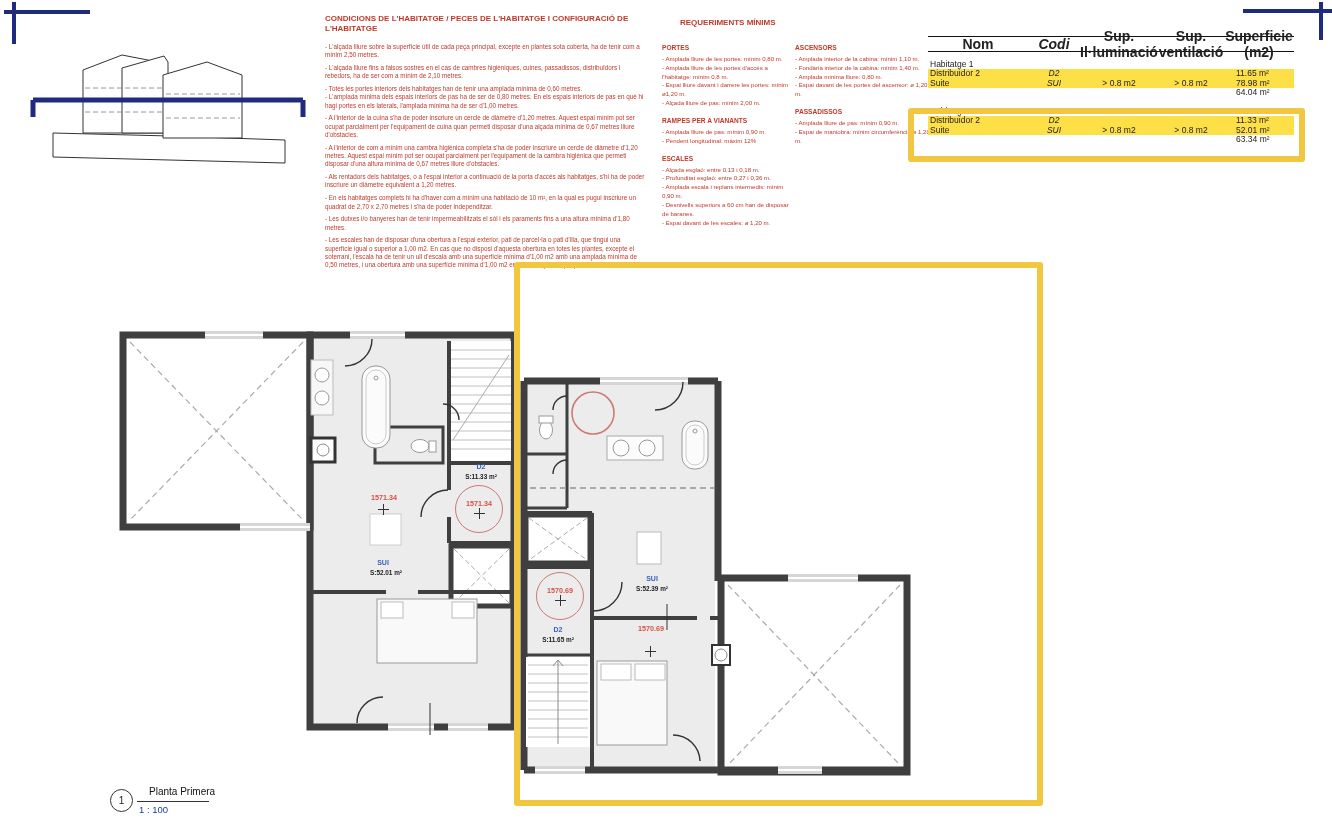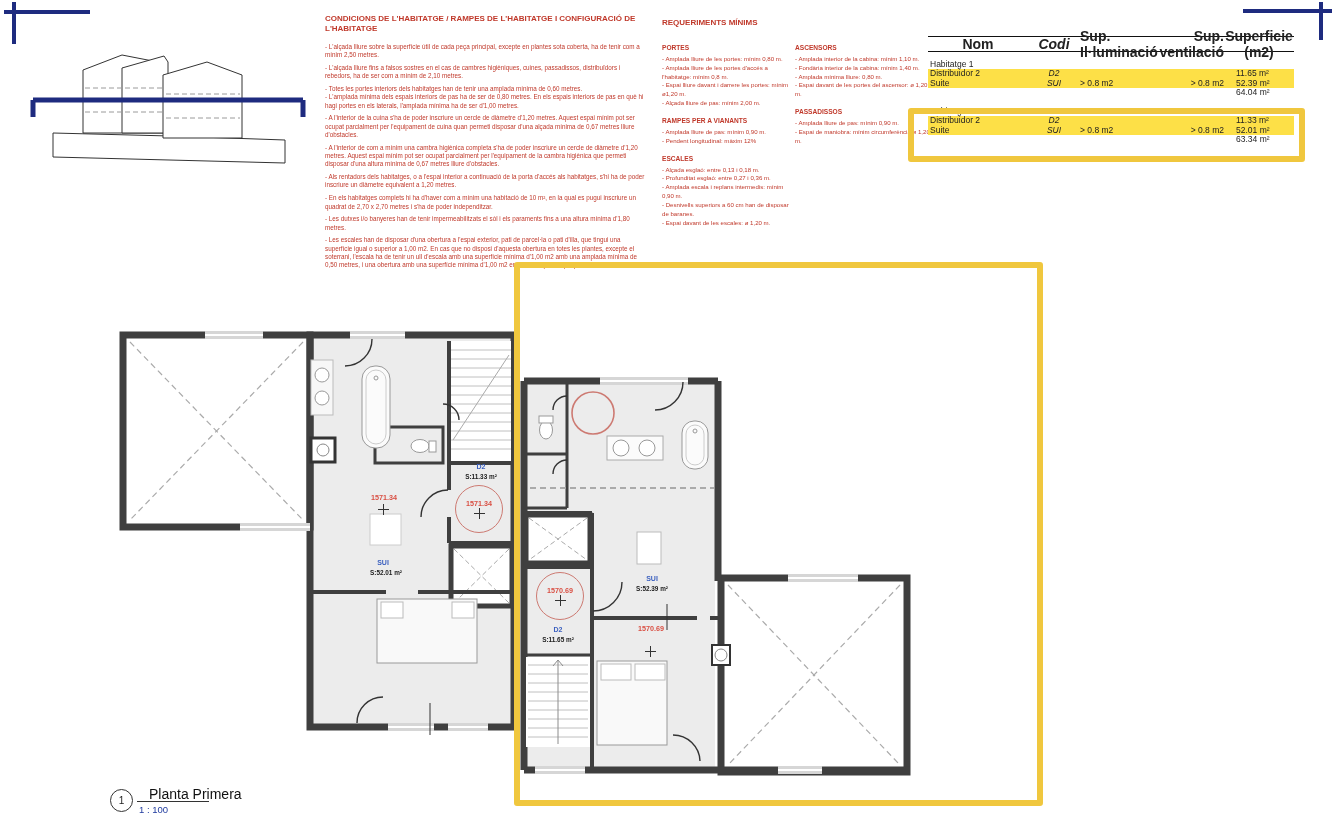--- a/index.html
+++ b/index.html
@@ -17,41 +17,41 @@
   
   #sup-table{position:absolute;left:928px;top:36px;width:366px;font-size:8.5px;}
   .t-title{height:17px;background:#1E2B7F;color:#fff;font-weight:bold;font-size:10.5px;
            display:flex;align-items:center;justify-content:center;letter-spacing:.2px;}
   .t-head{display:flex;height:14px;align-items:center;font-weight:bold;font-size:14px;
           border-top:1px solid #111;border-bottom:1px solid #111;}
   .trow{display:flex;height:9.5px;align-items:center;}
   .trow.shade{background:#fde047;}
   .c1{width:100px;text-align:left;padding-left:2px;box-sizing:border-box;}
   .c2{width:52px;text-align:center;font-style:italic;}
-  .c3{width:78px;}
-  .c4{width:66px;text-align:right;}
+  .c3{width:78px;text-align:center;}
+  .c4{width:66px;text-align:center;}
   .c5{width:70px;text-align:left;padding-left:12px;box-sizing:border-box;}
   .t-head .c1,.t-head .c5{text-align:center;padding-left:0;}
   .gapA{height:7px;} .gapB{height:9px;}
   
   .hl{position:absolute;border:6px solid #F0C73E;border-radius:3px;background:transparent;z-index:6;pointer-events:none;}
   
   .code{color:#3A5FBF;font-weight:bold;font-size:7px;z-index:5;}
   .area{color:#1b1b1b;font-weight:bold;font-size:6.4px;z-index:5;}
   .mark{color:#D94F43;font-weight:bold;font-size:7.2px;z-index:5;}
   .mcirc{position:absolute;width:46px;height:46px;border:1.6px solid #CD7A72;border-radius:50%;
          z-index:5;display:flex;flex-direction:column;align-items:center;justify-content:center;}
   .cross{width:11px;height:11px;position:relative;}
   .cross:before,.cross:after{content:"";position:absolute;background:#333;}
   .cross:before{left:5px;top:0;width:1.4px;height:11px;}
   .cross:after{top:5px;left:0;height:1.4px;width:11px;}
   
   .vt-circle{position:absolute;width:21px;height:21px;border:1.5px solid #333;border-radius:50%;
              display:flex;align-items:center;justify-content:center;font-size:10px;color:#222;}
-  .vt-name{position:absolute;font-size:14px;color:#111;padding-left:12px;}
+  .vt-name{position:absolute;font-size:10px;color:#111;padding-left:12px;}
   .vt-rule{position:absolute;height:1.2px;background:#333;}
   .vt-scale{position:absolute;font-size:9.5px;color:#1F3A9E;}
   svg{position:absolute;left:0;top:0;}
 </style>
 </head>
 <body>
 
 <div id="sheet">
 
   <svg width="1332" height="832" viewBox="0 0 1332 832">
@@ -260,36 +260,36 @@
       <path d="M700,761 A27,27 0 0 0 673,735"></path>
     </g>
 
     <g stroke="#333" stroke-width="1">
       <line x1="430" y1="703" x2="430" y2="735"></line>
         <line x1="667" y1="604" x2="667" y2="630"></line>
     </g>
   </svg>
 
   <div class="abs" style="left:325px;top:14px;width:322px;">
-    <div class="red-title">CONDICIONS DE L'HABITATGE / RAMPES DE L'HABITATGE I CONFIGURACIÓ DE L'HABITATGE</div>
+    <div class="red-title">CONDICIONS DE L'HABITATGE / PECES DE L'HABITATGE I CONFIGURACIÓ DE L'HABITATGE</div>
     <div class="red-body" style="margin-top:8px;">
       <p>- L'alçada lliure sobre la superfície útil de cada peça principal, excepte en plantes sota coberta, ha de tenir com a mínim 2,50 metres.</p>
       <p>- L'alçada lliure fins a falsos sostres en el cas de cambres higièniques, cuines, passadissos, distribuïdors i rebedors, ha de ser com a mínim de 2,10 metres.</p>
       <p style="margin-bottom:0;">- Totes les portes interiors dels habitatges han de tenir una amplada mínima de 0,60 metres.</p>
       <p>- L'amplada mínima dels espais interiors de pas ha de ser de 0,80 metres. En els espais interiors de pas en què hi hagi portes en els laterals, l'amplada mínima ha de ser d'1,00 metres.</p>
       <p>- A l'interior de la cuina s'ha de poder inscriure un cercle de diàmetre d'1,20 metres. Aquest espai mínim pot ser ocupat parcialment per l'equipament de cuina quan permeti disposar d'una alçada mínima de 0,67 metres lliure d'obstacles.</p>
       <p>- A l'interior de com a mínim una cambra higiènica completa s'ha de poder inscriure un cercle de diàmetre d'1,20 metres. Aquest espai mínim pot ser ocupat parcialment per l'equipament de la cambra higiènica que permeti disposar d'una altura mínima de 0,67 metres lliure d'obstacles.</p>
       <p>- Als rentadors dels habitatges, o a l'espai interior a continuació de la porta d'accés als habitatges, s'hi ha de poder inscriure un diàmetre equivalent a 1,20 metres.</p>
       <p>- En els habitatges complets hi ha d'haver com a mínim una habitació de 10 m², en la qual es pugui inscriure un quadrat de 2,70 x 2,70 metres i s'ha de poder independitzar.</p>
       <p>- Les dutxes i/o banyeres han de tenir impermeabilitzats el sòl i els paraments fins a una altura mínima d'1,80 metres.</p>
       <p>- Les escales han de disposar d'una obertura a l'espai exterior, pati de parcel·la o pati d'illa, que tingui una superfície igual o superior a 1,00 m2. En cas que no disposi d'aquesta obertura en totes les plantes, excepte el soterrani, l'escala ha de tenir un ull d'escala amb una superfície mínima d'1,00 m2 amb una amplada mínima de 0,50 metres, i una obertura amb una superfície mínima d'1,00 m2 en planta superior que permeti la ventilació.</p>
     </div>
   </div>
 
-  <div class="abs" style="left:662px;top:18px;width:268px;">
+  <div class="abs" style="left:680px;top:18px;width:268px;">
     <div class="red-title">REQUERIMENTS MÍNIMS</div>
   </div>
   <div class="abs" style="left:662px;top:44px;width:128px;">
     <div class="req-sec">
       <p class="req-head">PORTES</p>
       <p class="req-item">- Amplada lliure de les portes: mínim 0,80 m.</p>
       <p class="req-item">- Amplada lliure de les portes d'accés a l'habitatge: mínim 0,8 m.</p>
       <p class="req-item">- Espai lliure davant i darrere les portes: mínim ø1,20 m.</p>
       <p class="req-item">- Alçada lliure de pas: mínim 2,00 m.</p>
     </div>
@@ -339,21 +339,21 @@
       <div class="c2">D2</div>
       <div class="c3"></div>
       <div class="c4"></div>
       <div class="c5">11.65 m²</div>
     </div>
     <div class="trow shade">
       <div class="c1">Suite</div>
       <div class="c2">SUI</div>
       <div class="c3">&gt; 0.8 m2</div>
       <div class="c4">&gt; 0.8 m2</div>
-      <div class="c5">52.39 m²</div>
+      <div class="c5">78.98 m²</div>
     </div>
     <div class="trow">
       <div class="c1"></div>
         <div class="c2"></div>
         <div class="c3"></div>
         <div class="c4"></div>
       <div class="c5">64.04 m²</div>
     </div>
     <div class="gapB"></div>
     <div class="trow">

